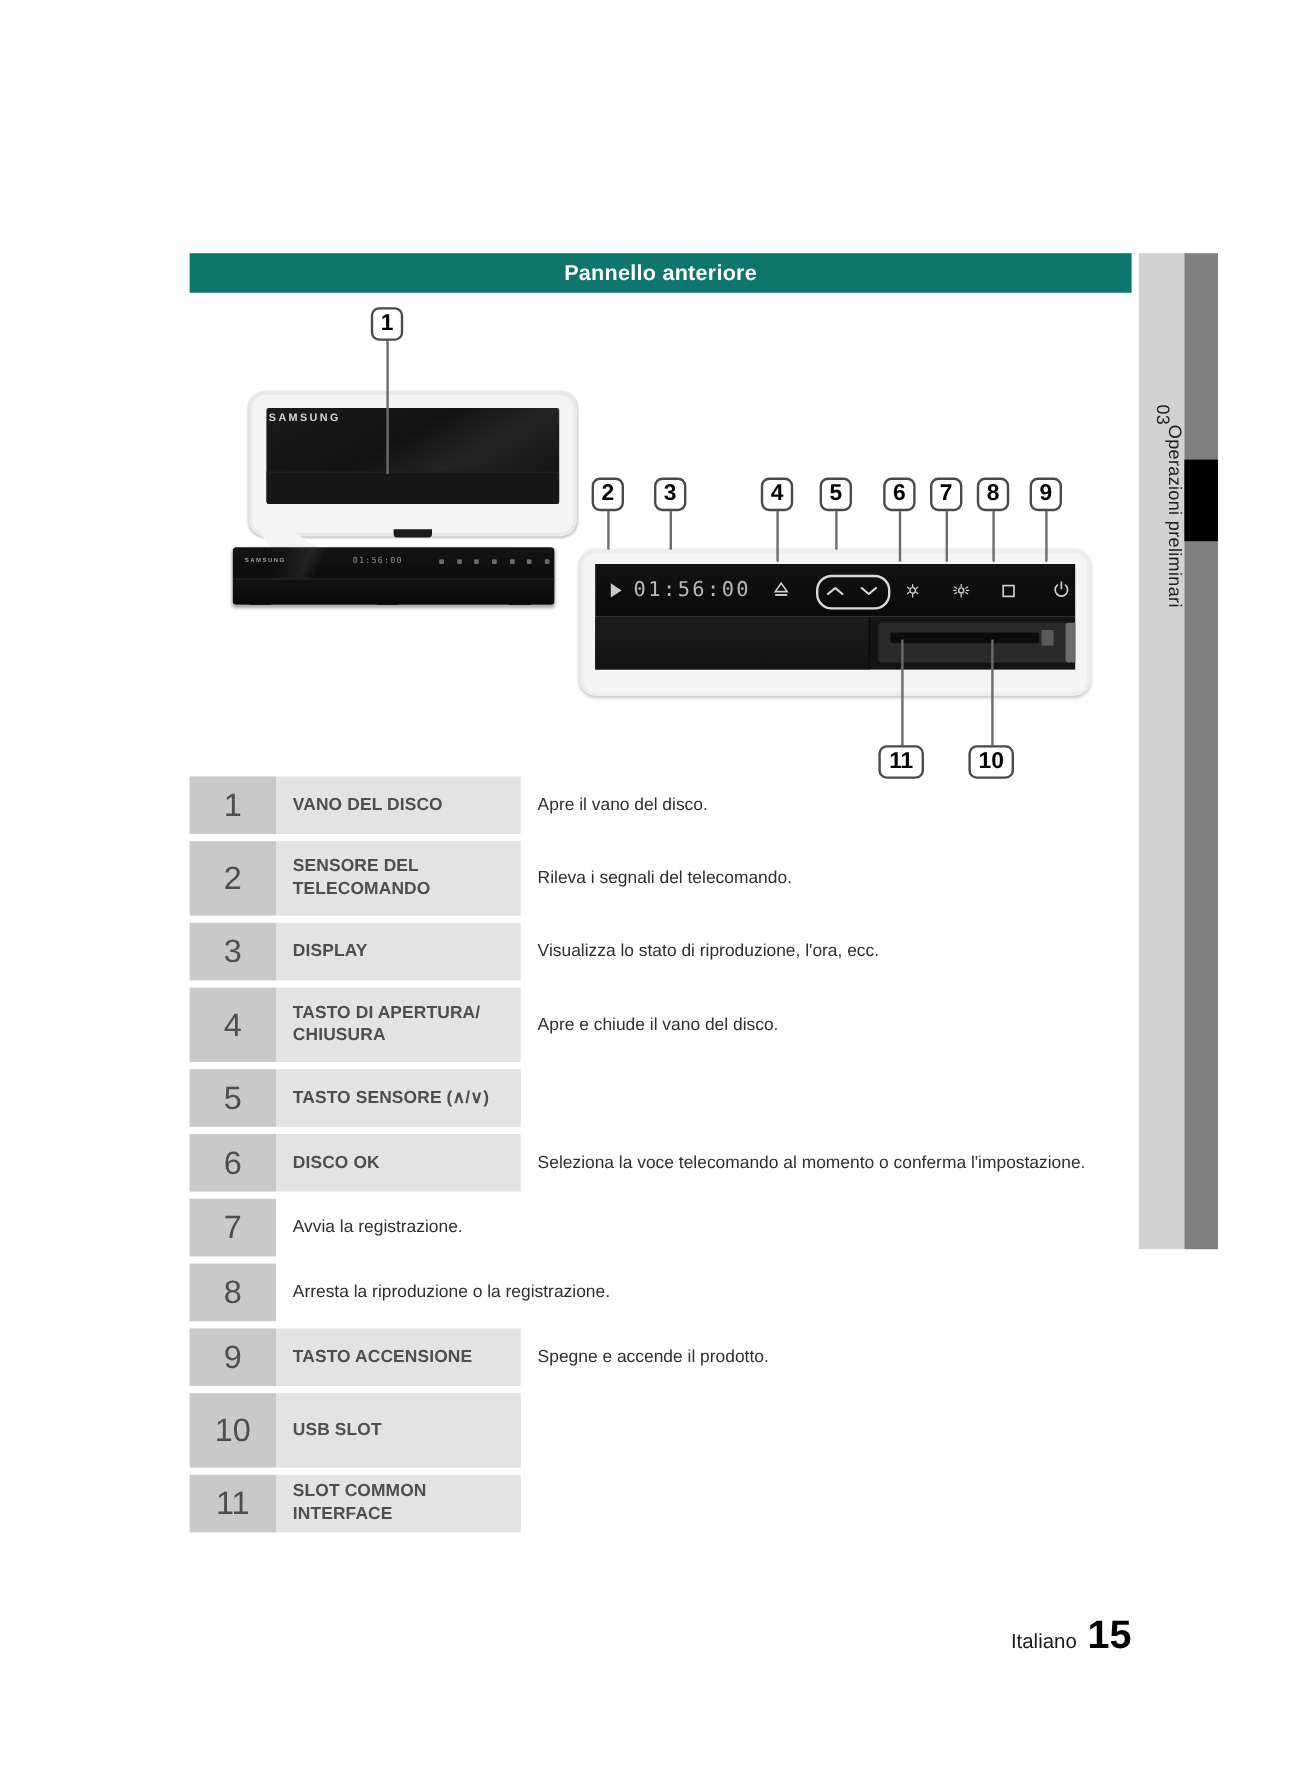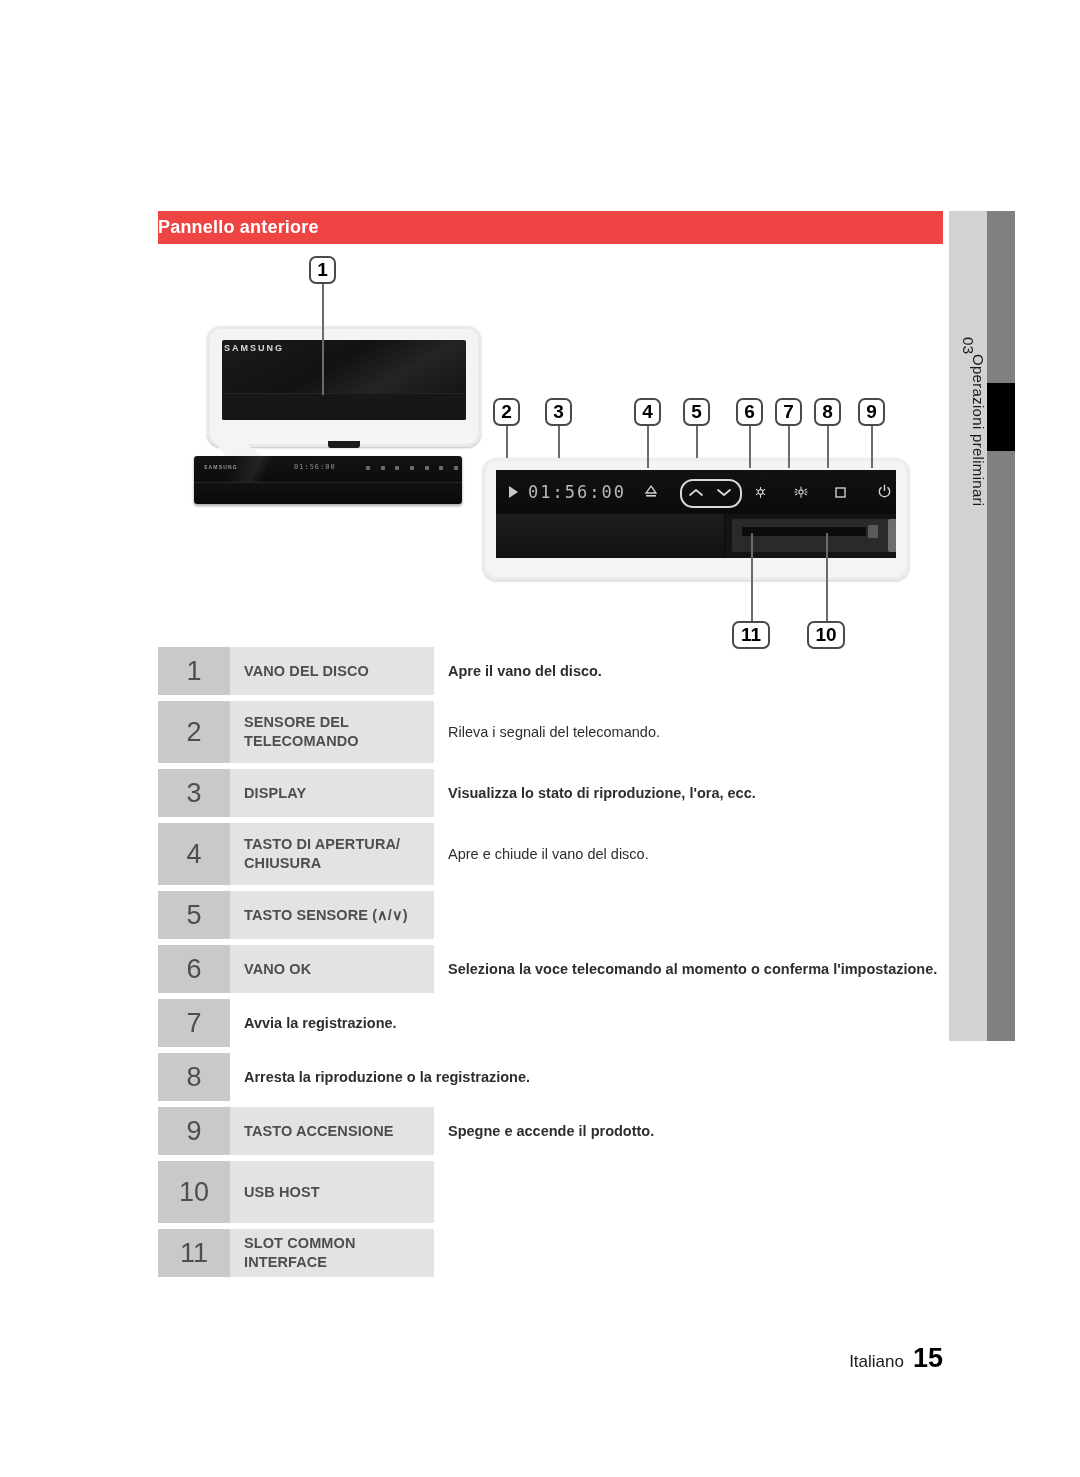--- a/index.html
+++ b/index.html
@@ -9,22 +9,22 @@
     font-family:"Liberation Sans", sans-serif;
     position:relative;
     overflow:hidden;
     -webkit-font-smoothing:antialiased;
   }
   .page{position:absolute;left:0;top:0;width:1080px;height:1477px;}
 
   
   .header-bar{
     position:absolute;left:158px;top:211px;width:785px;height:33px;
-    background:#ef4444;
-    display:flex;align-items:center;
+    background:#0f766e;
+    display:flex;align-items:center;justify-content:center;
   }
   .header-bar .title{
     color:#ffffff;font-size:18px;font-weight:bold;letter-spacing:.2px;
   }
 
   
   .side-tab{position:absolute;left:949px;top:211px;width:66px;height:830px;}
   .side-tab .label-band{
     position:absolute;left:0;top:0;width:38px;height:830px;
     background:#d2d2d2;
@@ -214,31 +214,31 @@
     line-height:1.28;letter-spacing:.1px;
   }
   .tdesc{
     flex:1 1 auto;background:#ffffff;
     display:flex;align-items:center;
     padding-left:14px;box-sizing:border-box;
     font-size:14.5px;color:#2e2e2e;line-height:1.38;
   }
   .h1row .tnum,.h1row .tname{height:48px;}
   .h2row .tnum,.h2row .tname{height:62px;}
-  .h1row .tdesc{height:48px;font-weight:bold;}
+  .h1row .tdesc{height:48px;}
   .h2row .tdesc{height:62px;}
   .tdesc.two-line{align-items:center;}
 
   
   .footer{
     position:absolute;left:0;top:1343px;width:943px;
     text-align:right;
   }
   .footer .lang{font-size:17px;color:#1a1a1a;}
-  .footer .pno{font-size:27px;font-weight:bold;color:#000000;margin-left:9px;}
+  .footer .pno{font-size:33px;font-weight:bold;color:#000000;margin-left:9px;}
 </style>
 </head>
 <body>
 
 <div class="page">
 
   <div class="header-bar">
     <div class="title">Pannello anteriore</div>
   </div>
 
@@ -393,21 +393,21 @@
       <div class="tdesc">Apre e chiude il vano del disco.</div>
     </div>
 
     <div class="trow h1row">
       <div class="tnum">5</div>
       <div class="tname">TASTO SENSORE (∧/∨)</div>
     </div>
 
     <div class="trow h1row">
       <div class="tnum">6</div>
-      <div class="tname">VANO OK</div>
+      <div class="tname">DISCO OK</div>
       <div class="tdesc">Seleziona la voce telecomando al momento o conferma l'impostazione.</div>
     </div>
 
     <div class="trow h1row">
       <div class="tnum">7</div>
       <div class="tdesc">Avvia la registrazione.</div>
     </div>
 
     <div class="trow h1row">
       <div class="tnum">8</div>
@@ -415,21 +415,21 @@
     </div>
 
     <div class="trow h1row">
       <div class="tnum">9</div>
       <div class="tname">TASTO ACCENSIONE</div>
       <div class="tdesc">Spegne e accende il prodotto.</div>
     </div>
 
     <div class="trow h2row">
       <div class="tnum">10</div>
-      <div class="tname">USB HOST</div>
+      <div class="tname">USB SLOT</div>
     </div>
 
     <div class="trow h1row">
       <div class="tnum">11</div>
       <div class="tname">SLOT COMMON INTERFACE</div>
     </div>
 
   </div>
 
   <div class="footer">

